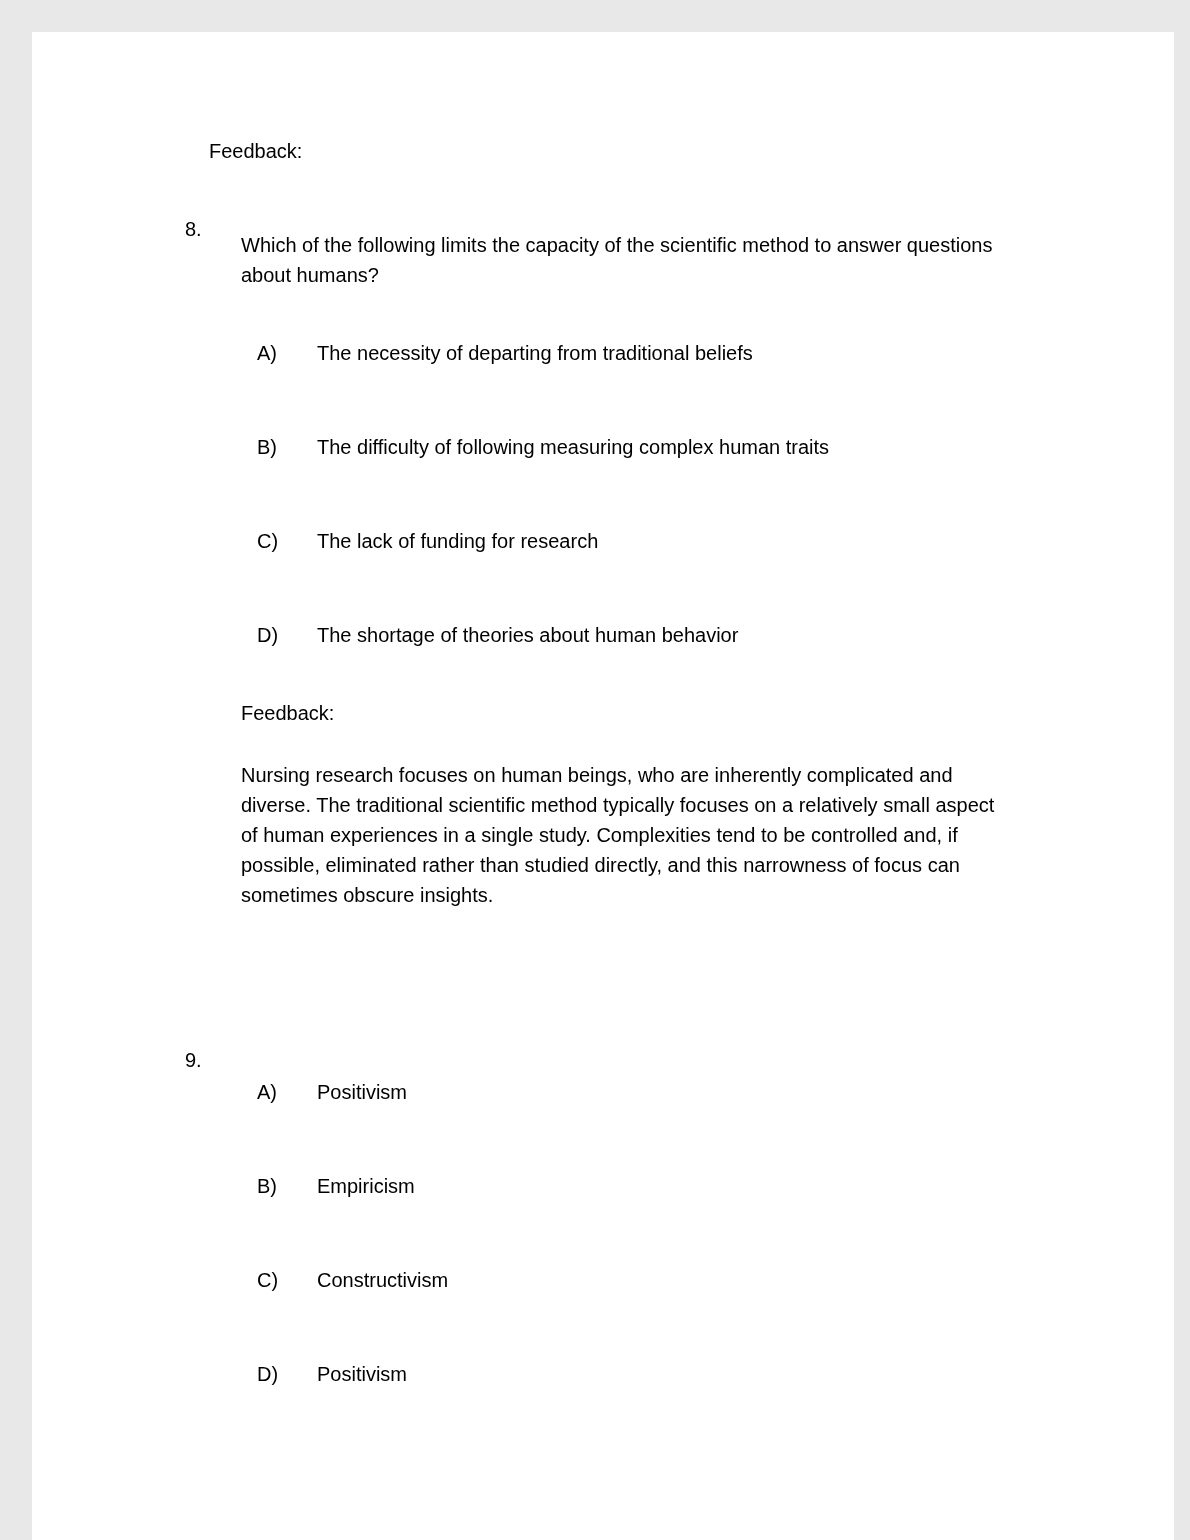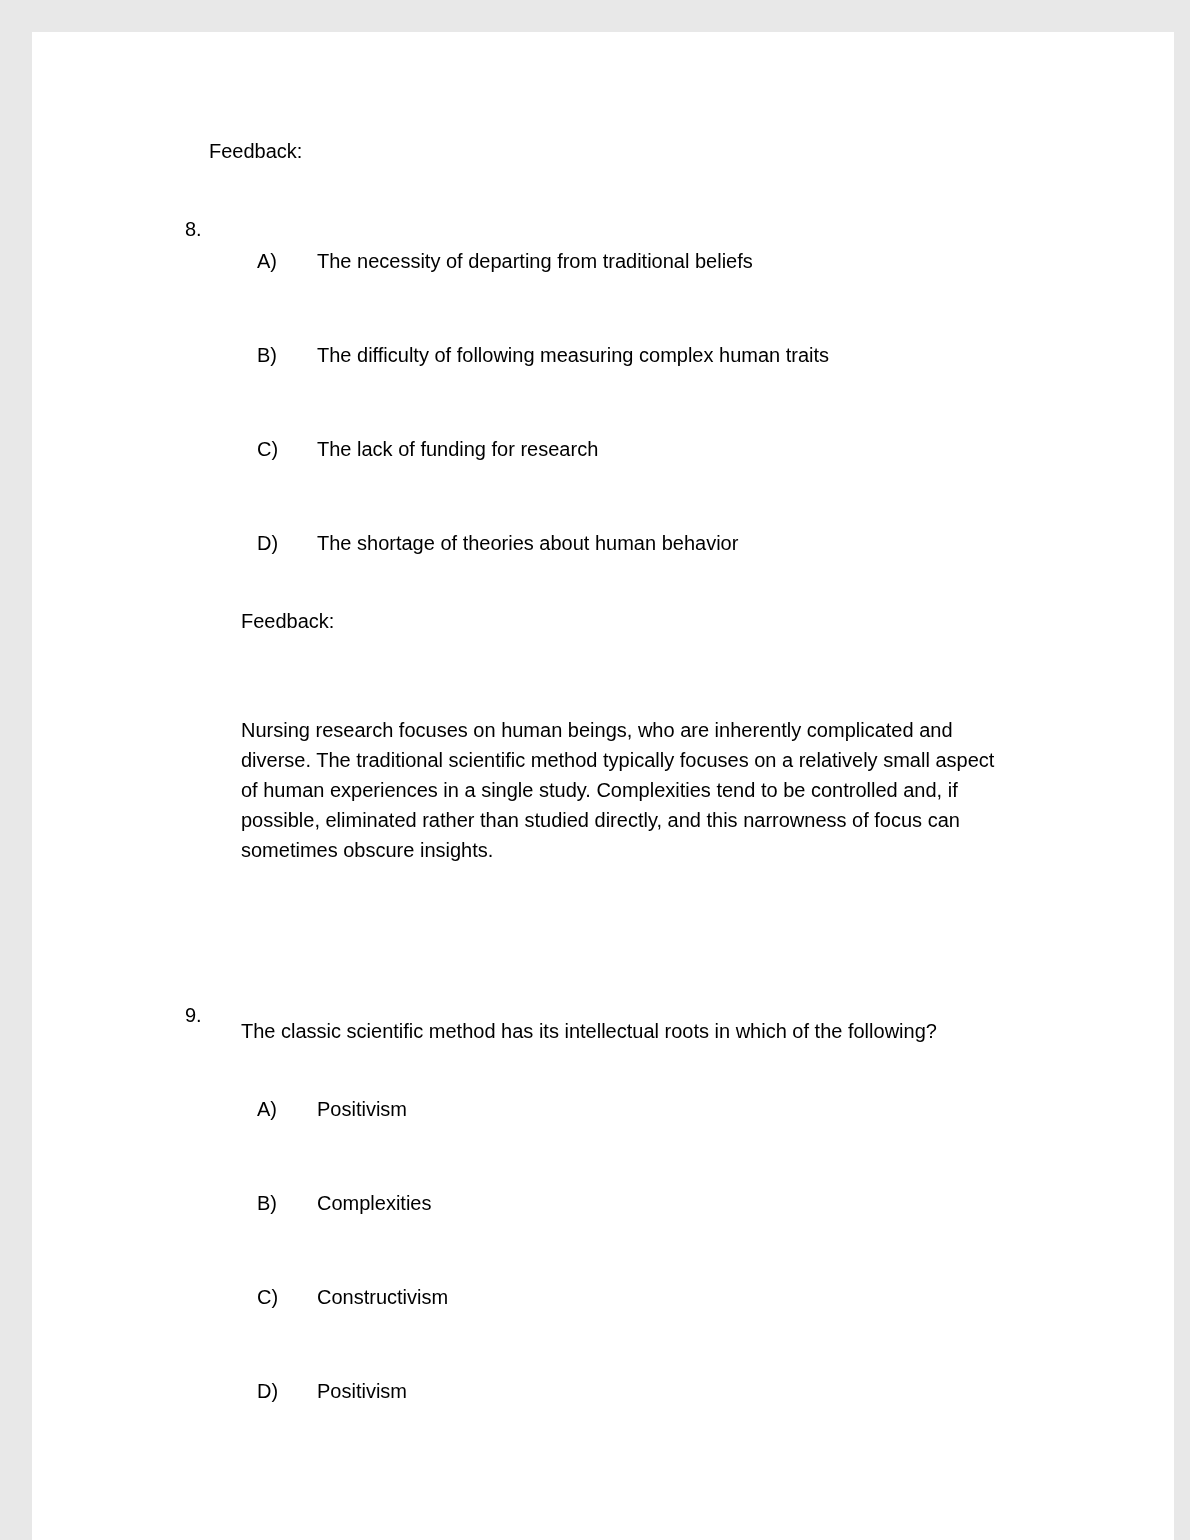--- a/index.html
+++ b/index.html
@@ -24,34 +24,36 @@
   }
   .orphan-feedback { margin-left: 40px; }
   .question { display: flex; align-items: flex-start; }
   .q-num { width: 40px; flex: none; }
   .q-body { flex: 1; min-width: 0; }
   .q-text { white-space: pre-line; }
   .option { display: flex; align-items: flex-start; }
   .opt-letter { width: 60px; flex: none; }
   .opt-text { flex: 1; }
   .answer { margin-top: 25px; }
-  .feedback-text { white-space: pre-line; margin-top: 47px; }
+  .feedback-text { white-space: pre-line; }
   .question-9 { margin-top: 55px; }
 </style>
 </head>
 <body>
 
 <div class="page">
   <div class="content">
 
     <div class="orphan-feedback">Feedback:</div>
 
     <div class="question question-8">
       <div class="q-num">8.</div>
       <div class="q-body">
+        <div class="q-text">Which of the following limits the capacity of the scientific method to answer questions
+about humans?</div>
 
         <div class="option">
           <span class="opt-letter">A)</span>
           <span class="opt-text">The necessity of departing from traditional beliefs</span>
         </div>
         <div class="option">
           <span class="opt-letter">B)</span>
           <span class="opt-text">The difficulty of following measuring complex human traits</span>
         </div>
         <div class="option">
@@ -68,29 +70,28 @@
 diverse. The traditional scientific method typically focuses on a relatively small aspect
 of human experiences in a single study. Complexities tend to be controlled and, if
 possible, eliminated rather than studied directly, and this narrowness of focus can
 sometimes obscure insights.</div>
       </div>
     </div>
 
     <div class="question question-9">
       <div class="q-num">9.</div>
       <div class="q-body">
-        <div class="q-text">The classic scientific method has its intellectual roots in which of the following?</div>
 
         <div class="option">
           <span class="opt-letter">A)</span>
           <span class="opt-text">Positivism</span>
         </div>
         <div class="option">
           <span class="opt-letter">B)</span>
-          <span class="opt-text">Complexities</span>
+          <span class="opt-text">Empiricism</span>
         </div>
         <div class="option">
           <span class="opt-letter">C)</span>
           <span class="opt-text">Constructivism</span>
         </div>
         <div class="option">
           <span class="opt-letter">D)</span>
           <span class="opt-text">Positivism</span>
         </div>
 

